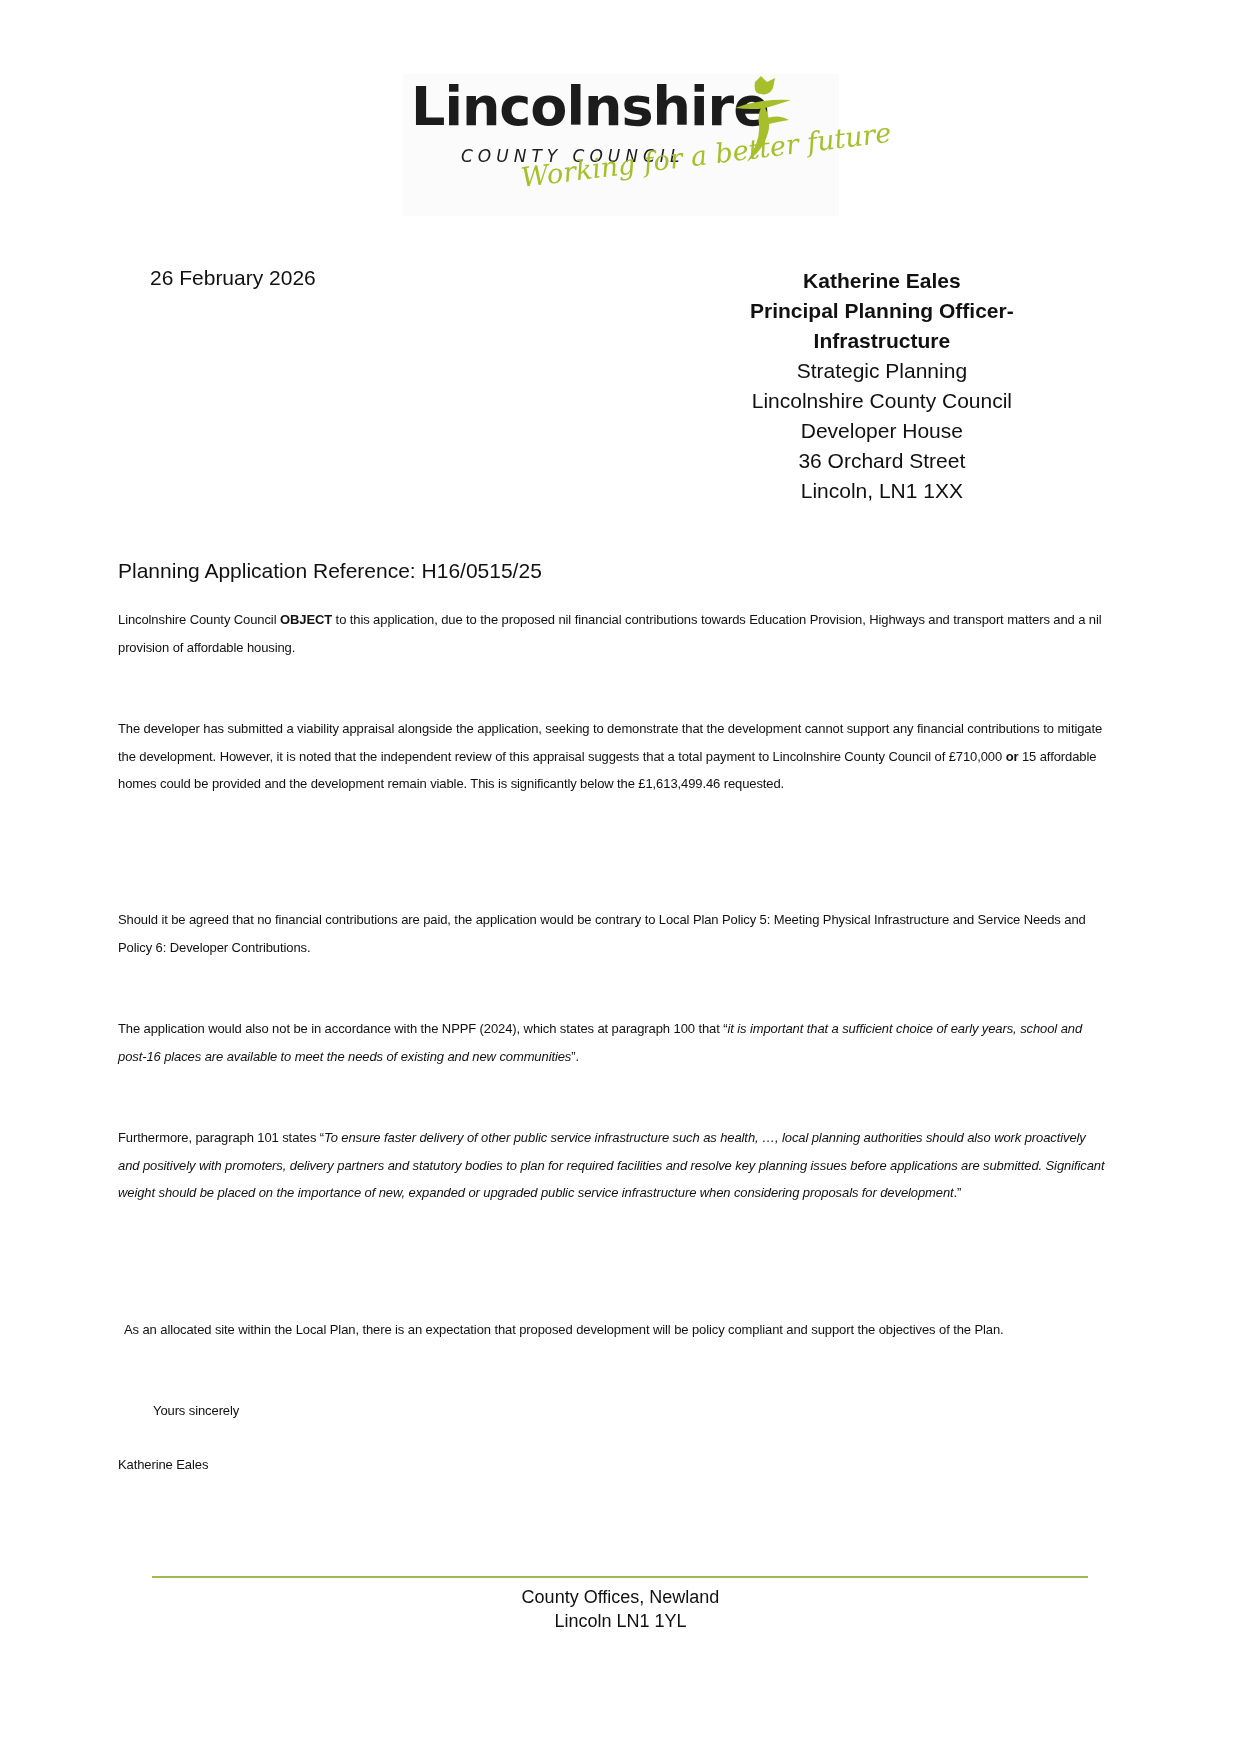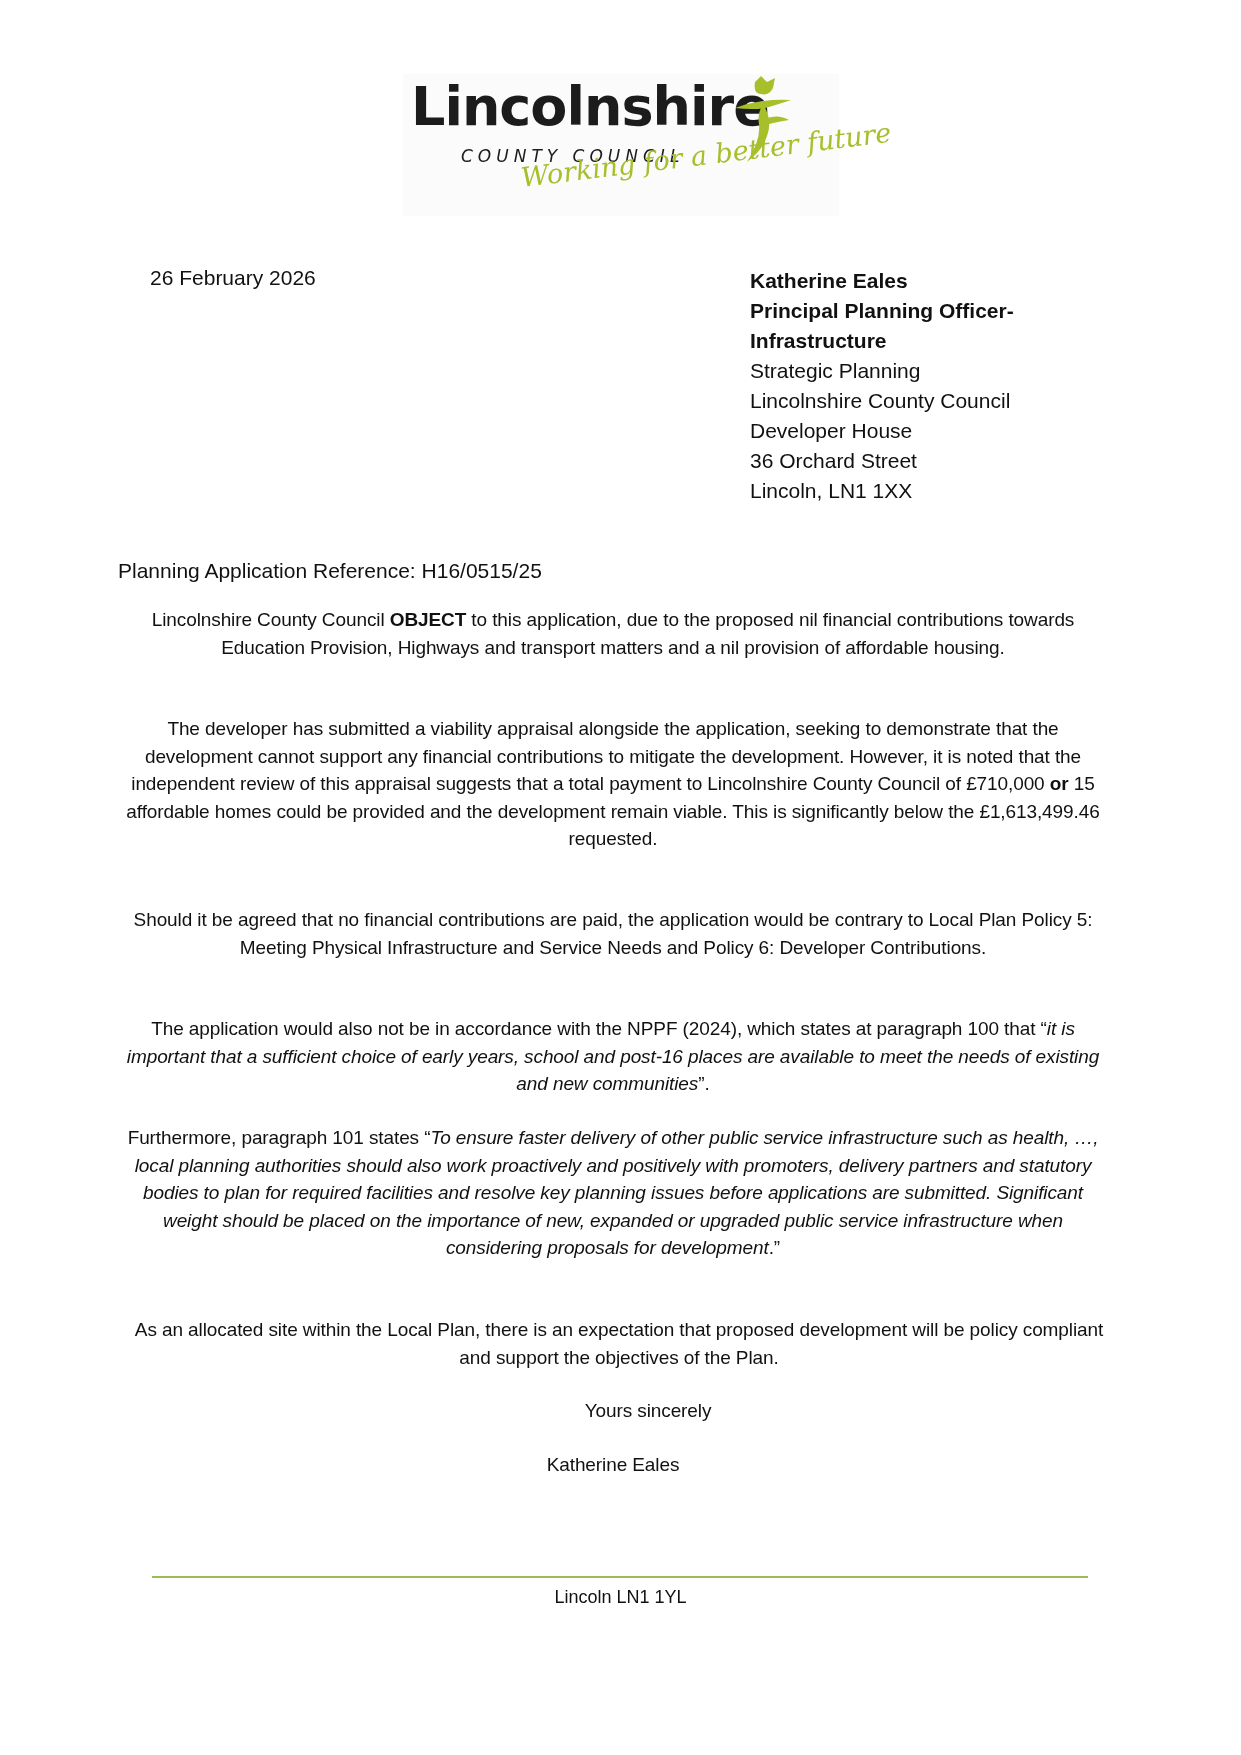--- a/index.html
+++ b/index.html
@@ -2,26 +2,26 @@
 <html><head>
 <meta charset="utf-8">
 <style>
   html, body { margin: 0; padding: 0; background: #ffffff; }
   body { width: 1241px; height: 1755px; position: relative; overflow: hidden; color: #111; }
   .logo { position: absolute; left: 403px; top: 74px; width: 436px; height: 142px; background: #fbfbfb; }
   .logo-word { position: absolute; left: 8px; top: 6px; font-family: "DejaVu Sans", sans-serif; font-size: 54px; font-weight: bold; letter-spacing: -1px; color: #1c1c1c; line-height: 1; }
   .logo-council { position: absolute; left: 58px; top: 72px; font-family: "DejaVu Sans", sans-serif; font-size: 17px; letter-spacing: 5px; color: #1c1c1c; font-style: italic; }
   .logo-tag { position: absolute; left: 120px; top: 88px; font-family: "DejaVu Serif", serif; font-style: italic; font-size: 27px; color: #a6bf2a; transform: rotate(-7deg); transform-origin: left bottom; white-space: nowrap; }
   .logo-figure { position: absolute; left: 330px; top: 0px; width: 60px; height: 90px; }
-  .calibri { font-family: "Liberation Sans", sans-serif; }
+  .calibri { font-family: "Liberation Sans", sans-serif; text-align: center; }
   .date { position: absolute; left: 150px; top: 266px; font-size: 21px; }
   .addr { position: absolute; left: 750px; top: 266px; font-size: 21px; line-height: 30px; }
   .addr .b { font-weight: bold; }
   .ref { position: absolute; left: 118px; top: 559px; font-size: 21px; }
-  .body { position: absolute; left: 118px; width: 990px; font-family: "Liberation Sans", sans-serif; font-size: 19px; line-height: 27.5px; letter-spacing: -0.1px; text-align: center; }
+  .body { position: absolute; left: 118px; width: 990px; font-family: "Liberation Sans", sans-serif; font-size: 13px; line-height: 27.5px; letter-spacing: -0.1px; }
   .body p { margin: 0; }
   .body i { font-style: italic; }
   .body b { font-weight: bold; }
   .footer-line { position: absolute; left: 152px; top: 1576px; width: 936px; height: 2px; background: #9bbb59; }
   .footer { position: absolute; left: 0; width: 1241px; top: 1585px; text-align: center; font-family: "Liberation Sans", sans-serif; font-size: 18px; line-height: 24px; }
 </style>
 </head>
 <body>
 
 <div class="logo">
@@ -76,14 +76,15 @@
 </div>
 
 <div class="body" style="top:1397px;margin-left:35px;">Yours sincerely</div>
 
 <div class="body" style="top:1451px;">
   <p>Katherine Eales</p>
 </div>
 
 <div class="footer-line"></div>
 <div class="footer">
+  <div>County Offices, Newland</div>
   <div>Lincoln LN1 1YL</div>
 </div>
 
 </body></html>

